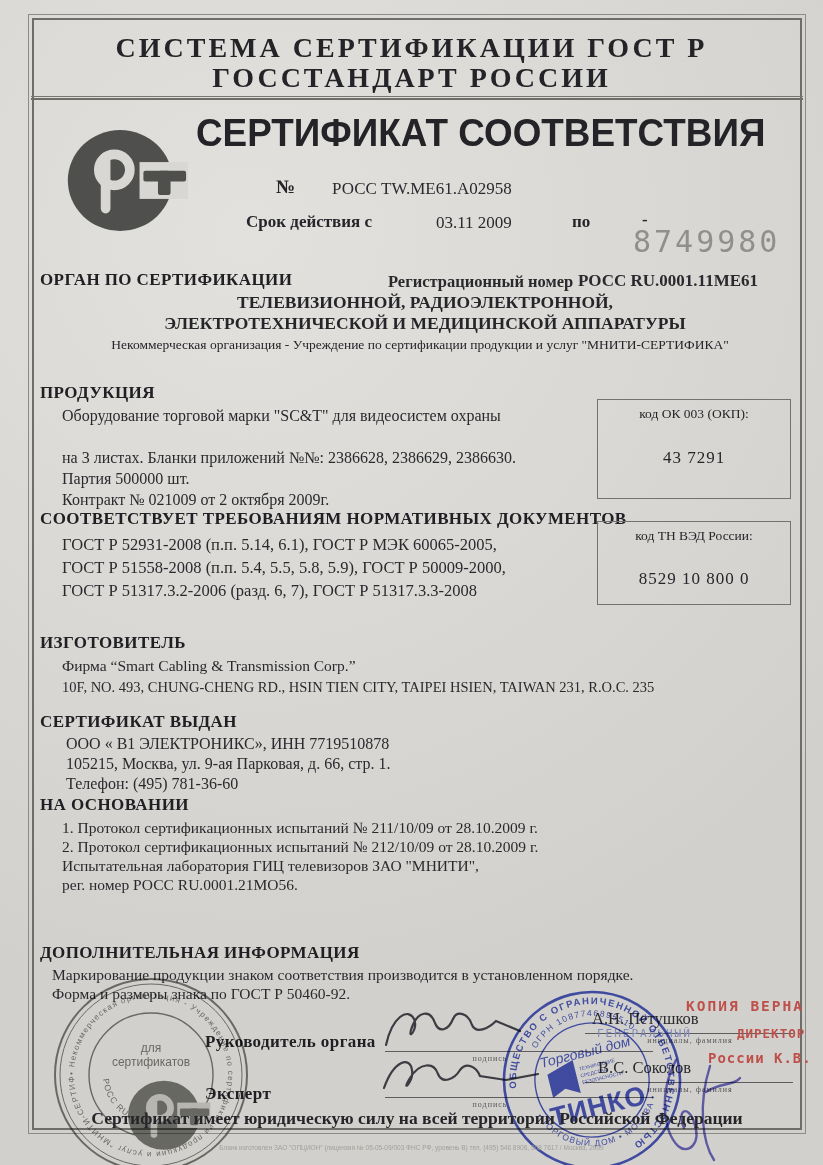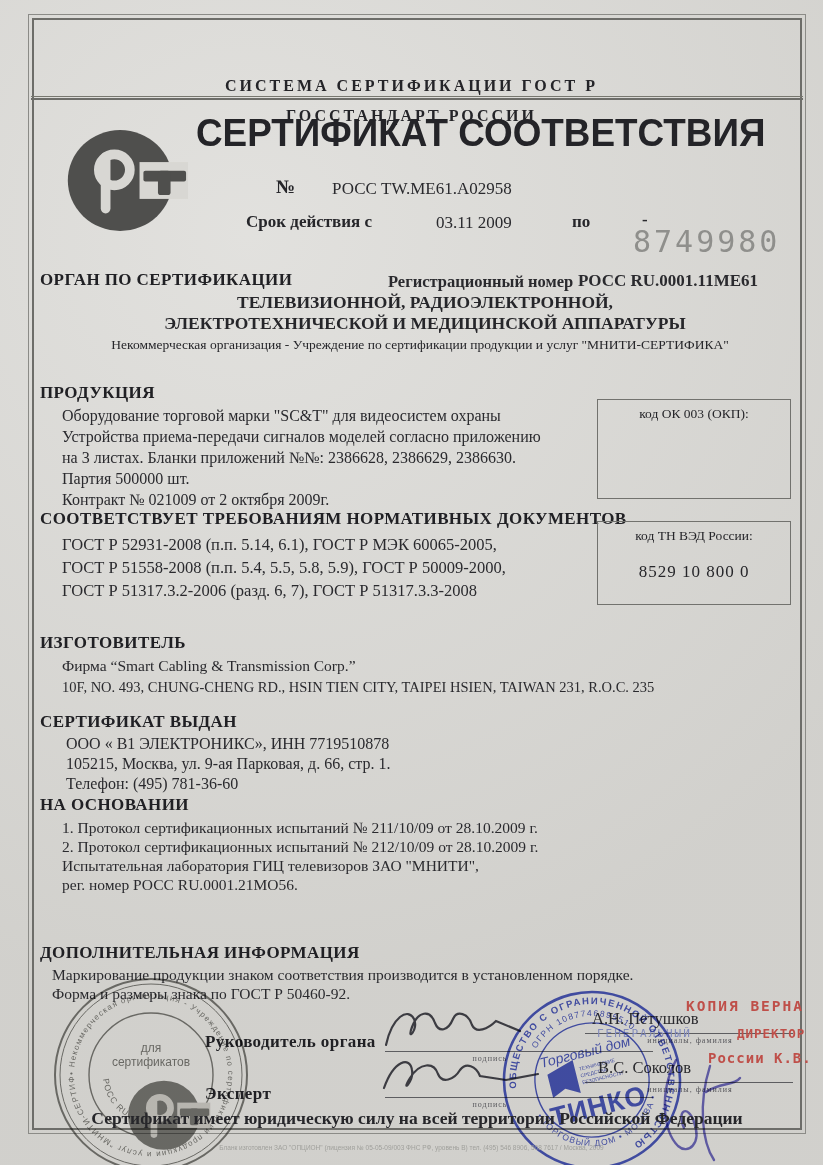--- a/index.html
+++ b/index.html
@@ -9,21 +9,21 @@
     position:relative; width:823px; height:1165px; margin:0 auto;
     background:var(--paper);
     background-image:radial-gradient(circle at 30% 20%, rgba(255,255,255,.25), rgba(0,0,0,.03) 70%);
     font-family:"Liberation Serif", serif; color:var(--ink); overflow:hidden;
   }
   .abs { position:absolute; }
   .frame { position:absolute; left:28px; top:14px; width:778px; height:1120px; border:1px solid #8b8b87; }
   .frame-inner { position:absolute; inset:3px; border:2px solid var(--frame); }
   .dbl-rule { position:absolute; left:31px; top:96px; width:772px; height:4px;
     border-top:1px solid #77776f; border-bottom:2px solid var(--frame); }
-  .hdr { width:100%; text-align:center; font-weight:bold; font-size:16px; letter-spacing:3px; color:#242428;margin-top:45px; }
+  .hdr { width:100%; text-align:center; font-weight:bold; font-size:28px; letter-spacing:3px; color:#242428; }
   .big-title { font-family:"Liberation Sans", sans-serif; font-weight:bold; font-size:38px; letter-spacing:0px;
     color:#242428; white-space:nowrap; transform:scaleX(.97); transform-origin:left; }
   .sec-h { font-weight:bold; font-size:17px; letter-spacing:.4px; color:#202024; white-space:nowrap; }
   .line { font-size:16px; white-space:nowrap; color:#2a2a2e; }
   .small { font-size:13.5px; }
   .c { text-align:center; }
   .codebox { border:1px solid #72726e; text-align:center; }
   .codebox .lbl { font-size:13.5px; margin-top:6px; }
   .codebox .val { font-size:17px; margin-top:26px; letter-spacing:1px; }
   .caption { font-size:8px; color:#55555a; letter-spacing:1px; }
@@ -80,35 +80,35 @@
 
   <div class="abs sec-h" style="left:40px; top:270px;">ОРГАН ПО СЕРТИФИКАЦИИ</div>
   <div class="abs line" style="left:388px; top:272px; font-size:16.5px; font-weight:bold;">Регистрационный номер</div>
   <div class="abs line" style="left:578px; top:271px; font-size:17px; font-weight:bold;">РОСС RU.0001.11МЕ61</div>
   <div class="abs c" style="left:60px; top:292px; width:730px; font-size:17.5px; font-weight:bold; white-space:nowrap;">ТЕЛЕВИЗИОННОЙ, РАДИОЭЛЕКТРОННОЙ,</div>
   <div class="abs c" style="left:60px; top:313px; width:730px; font-size:17.5px; font-weight:bold; white-space:nowrap;">ЭЛЕКТРОТЕХНИЧЕСКОЙ И МЕДИЦИНСКОЙ АППАРАТУРЫ</div>
   <div class="abs c small" style="left:40px; top:337px; width:760px; white-space:nowrap;">Некоммерческая организация - Учреждение по сертификации продукции и услуг "МНИТИ-СЕРТИФИКА"</div>
 
   <div class="abs sec-h" style="left:40px; top:383px;">ПРОДУКЦИЯ</div>
   <div class="abs line" style="left:62px; top:407px;">Оборудование торговой марки "SC&amp;T" для видеосистем  охраны</div>
-  <div class="abs line" style="left:62px; top:428px;">Устройства приема-передачи сигналов моделей согласно приложению</div>
   <div class="abs line" style="left:62px; top:449px;">на 3 листах. Бланки приложений №№: 2386628, 2386629, 2386630.</div>
   <div class="abs line" style="left:62px; top:470px;">Партия  500000 шт.</div>
   <div class="abs line" style="left:62px; top:491px;">Контракт № 021009 от 2 октября 2009г.</div>
   <div class="abs codebox" style="left:597px; top:399px; width:194px; height:100px;">
     <div class="lbl">код ОК 003 (ОКП):</div>
+    <div class="val">43 7291</div>
   </div>
 
   <div class="abs sec-h" style="left:40px; top:509px;">СООТВЕТСТВУЕТ ТРЕБОВАНИЯМ НОРМАТИВНЫХ ДОКУМЕНТОВ</div>
   <div class="abs line" style="left:62px; top:535px; font-size:16.5px;">ГОСТ Р 52931-2008 (п.п. 5.14, 6.1), ГОСТ Р МЭК 60065-2005,</div>
   <div class="abs line" style="left:62px; top:558px; font-size:16.5px;">ГОСТ Р 51558-2008 (п.п. 5.4, 5.5, 5.8, 5.9), ГОСТ Р 50009-2000,</div>
   <div class="abs line" style="left:62px; top:581px; font-size:16.5px;">ГОСТ Р 51317.3.2-2006 (разд. 6, 7), ГОСТ Р 51317.3.3-2008</div>
   <div class="abs codebox" style="left:597px; top:521px; width:194px; height:84px;">
     <div class="lbl">код ТН ВЭД России:</div>
-    <div class="val" style="margin-top:18px;">8529 10 800 0</div>
+    <div class="val" style="margin-top:25px;">8529 10 800 0</div>
   </div>
 
   <div class="abs sec-h" style="left:40px; top:633px;">ИЗГОТОВИТЕЛЬ</div>
   <div class="abs line" style="left:62px; top:657px; font-size:15.5px;">Фирма “Smart Cabling &amp; Transmission Corp.”</div>
   <div class="abs line" style="left:62px; top:679px; font-size:14.5px;">10F, NO. 493, CHUNG-CHENG RD., HSIN TIEN CITY, TAIPEI HSIEN, TAIWAN 231, R.O.C.  235</div>
 
   <div class="abs sec-h" style="left:40px; top:712px;">СЕРТИФИКАТ ВЫДАН</div>
   <div class="abs line" style="left:66px; top:735px;">ООО « В1 ЭЛЕКТРОНИКС»,  ИНН 7719510878</div>
   <div class="abs line" style="left:66px; top:755px;">105215, Москва, ул. 9-ая Парковая, д. 66, стр. 1.</div>
   <div class="abs line" style="left:66px; top:775px;">Телефон: (495) 781-36-60</div>

